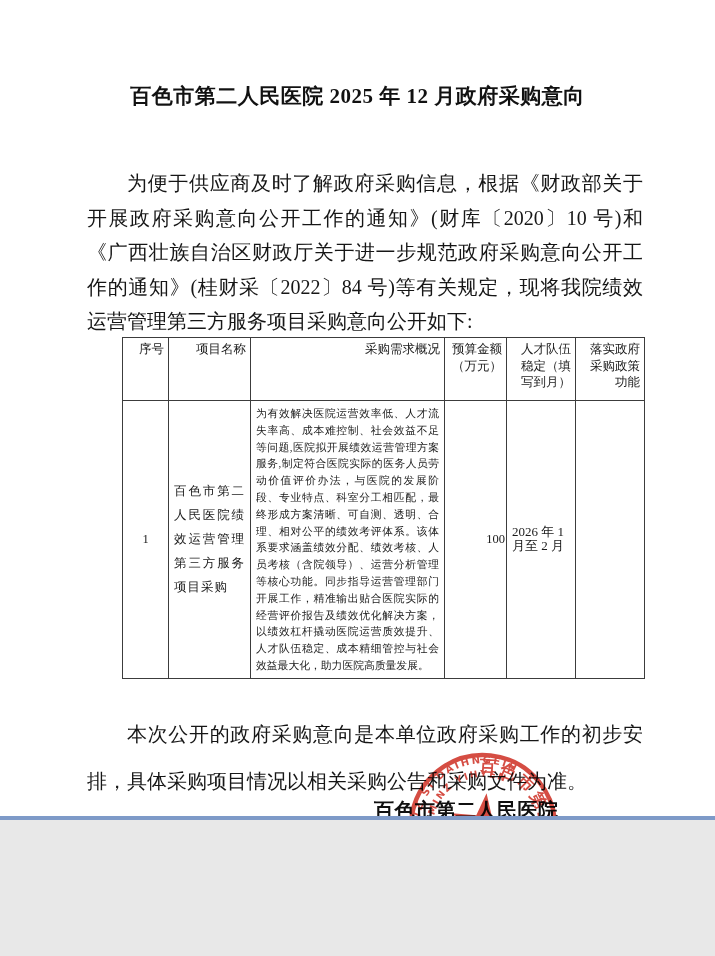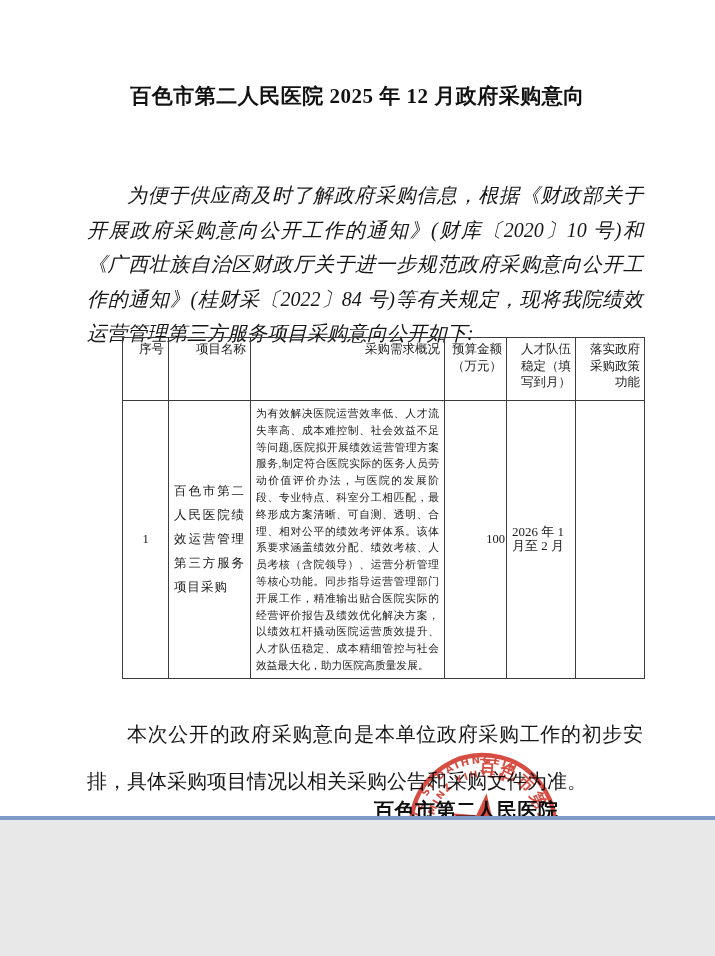--- a/index.html
+++ b/index.html
@@ -16,21 +16,21 @@
   .doc-title{
     position:absolute;left:0;top:82px;width:715px;
     text-align:center;font-size:21px;font-weight:bold;
     letter-spacing:.5px;color:#111;
   }
   .intro,.closing{
     position:absolute;left:87px;width:556px;
     font-size:20px;line-height:34.5px;
     text-align:justify;text-indent:2em;color:#161616;
   }
-  .intro{top:178px;font-style:italic;}
+  .intro{top:166px;}
   .closing{top:711px;line-height:47px;}
   table.ptable{
     position:absolute;left:122px;top:337px;
     width:468px;border-collapse:collapse;
     table-layout:fixed;
   }
   table.ptable th,table.ptable td{
     border:1px solid #3c3c3c;
     font-weight:normal;
     color:#1a1a1a;

